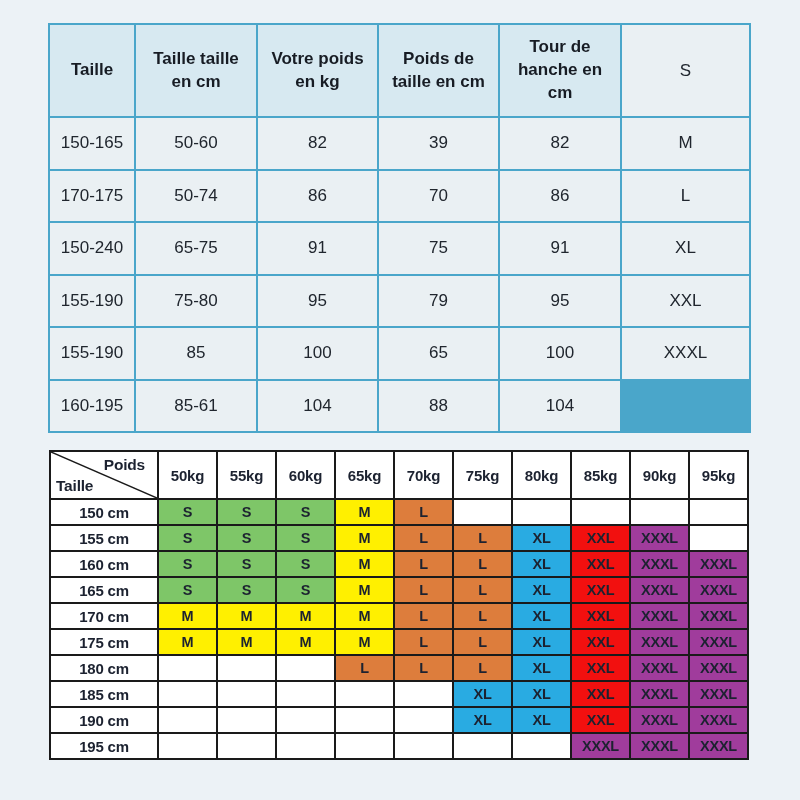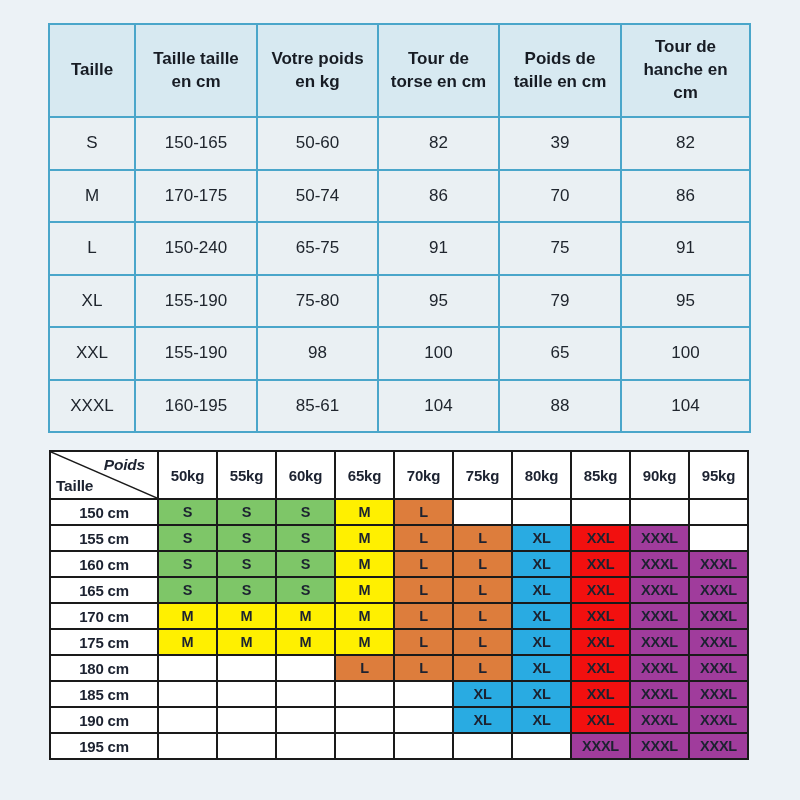--- a/index.html
+++ b/index.html
@@ -43,36 +43,35 @@
     grid-template-rows:46px repeat(10,24px);
     gap:2px;
     background:#1a1a1a;
     border:2px solid #1a1a1a;
     font-weight:bold;
     letter-spacing:-0.2px;
     color:#1c2230;
   }
   .t2-corner { background:#ffffff; position:relative; }
   .t2-corner .diag { position:absolute; left:0; top:0; width:100%; height:100%; }
-  .corner-poids { position:absolute; top:4px; right:12px; font-size:15.5px;font-style:italic; }
+  .corner-poids { position:absolute; top:4px; right:12px; font-size:15.5px; }
   .corner-taille { position:absolute; bottom:3px; left:5px; font-size:15.5px; }
   .t2h, .t2l, .t2c {
     display:flex; align-items:center; justify-content:center;
     font-size:15px; background:#ffffff;
   }
   .t2c { font-size:14.5px; }
 </style>
 </head>
 <body>
 
 <div class="t1" id="t1">
     <div class="t1h">Taille</div>
     <div class="t1h">Taille taille en cm</div>
     <div class="t1h">Votre poids en kg</div>
-    <div class="t1h">Tour de torse en cm</div>
     <div class="t1h">Poids de taille en cm</div>
     <div class="t1h">Tour de hanche en cm</div>
     <div class="t1c">S</div>
     <div class="t1c">150-165</div>
     <div class="t1c">50-60</div>
     <div class="t1c">82</div>
     <div class="t1c">39</div>
     <div class="t1c">82</div>
     <div class="t1c">M</div>
     <div class="t1c">170-175</div>
@@ -87,21 +86,21 @@
     <div class="t1c">75</div>
     <div class="t1c">91</div>
     <div class="t1c">XL</div>
     <div class="t1c">155-190</div>
     <div class="t1c">75-80</div>
     <div class="t1c">95</div>
     <div class="t1c">79</div>
     <div class="t1c">95</div>
     <div class="t1c">XXL</div>
     <div class="t1c">155-190</div>
-    <div class="t1c">98</div>
+    <div class="t1c">85</div>
     <div class="t1c">100</div>
     <div class="t1c">65</div>
     <div class="t1c">100</div>
     <div class="t1c">XXXL</div>
     <div class="t1c">160-195</div>
     <div class="t1c">85-61</div>
     <div class="t1c">104</div>
     <div class="t1c">88</div>
     <div class="t1c">104</div>
   </div>

